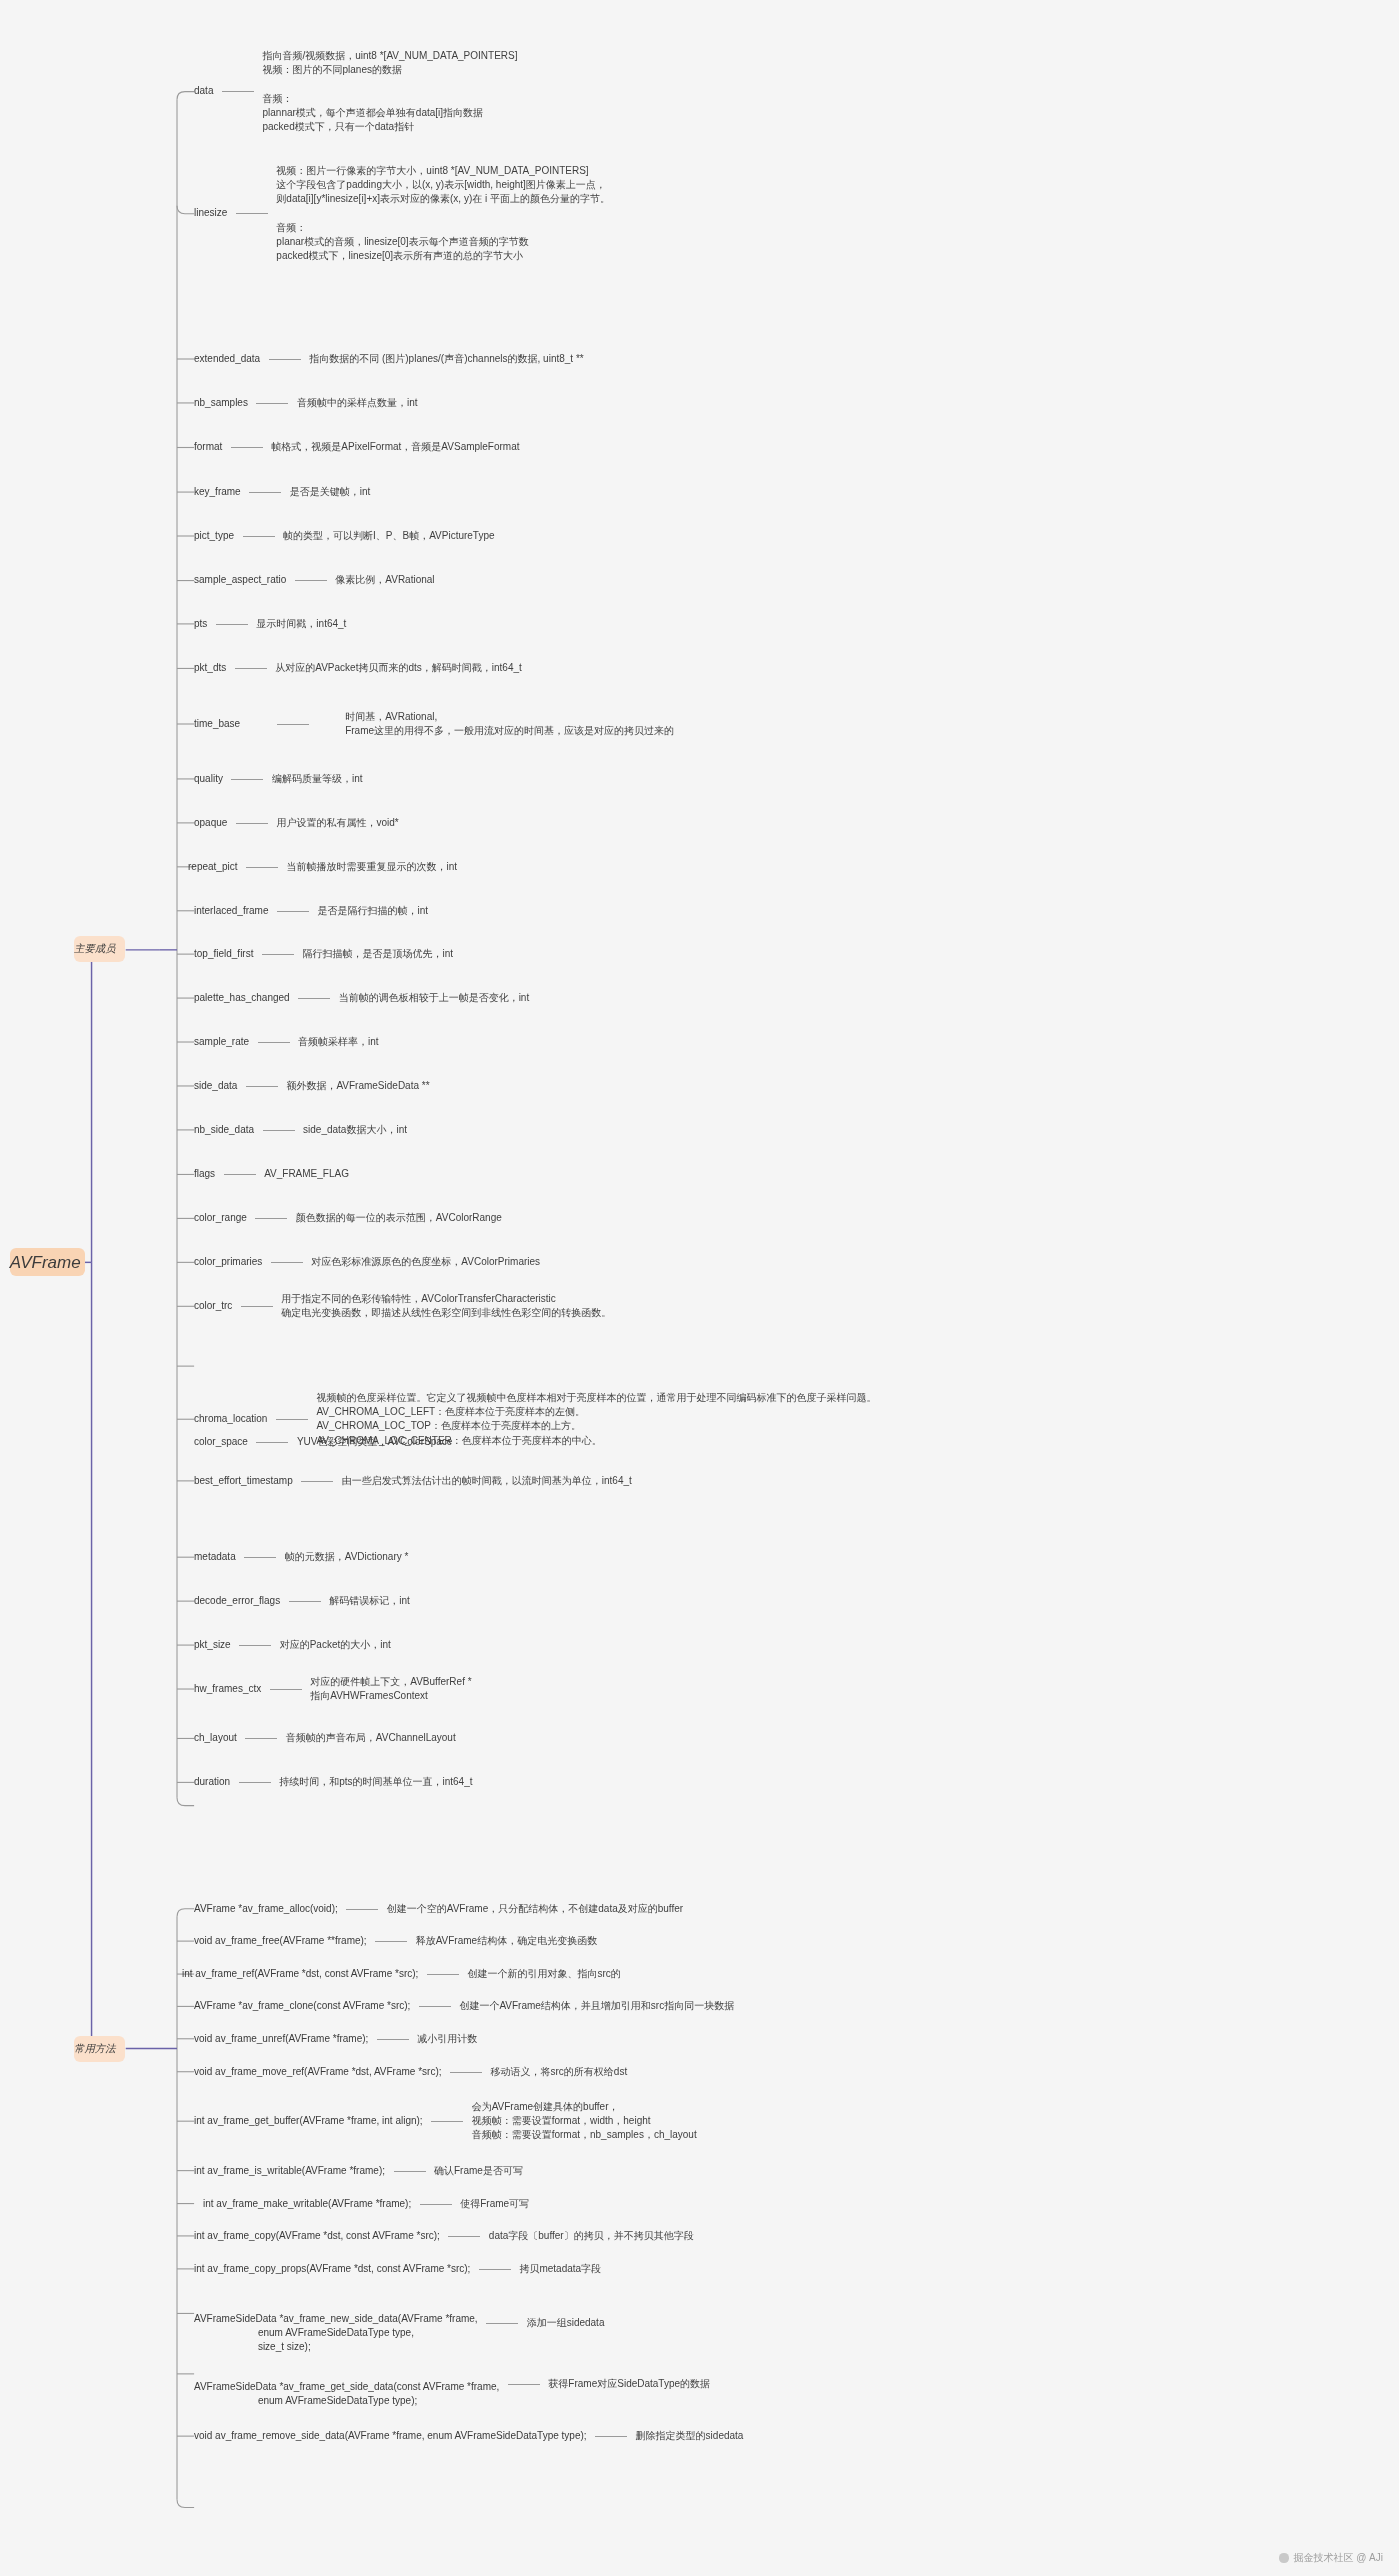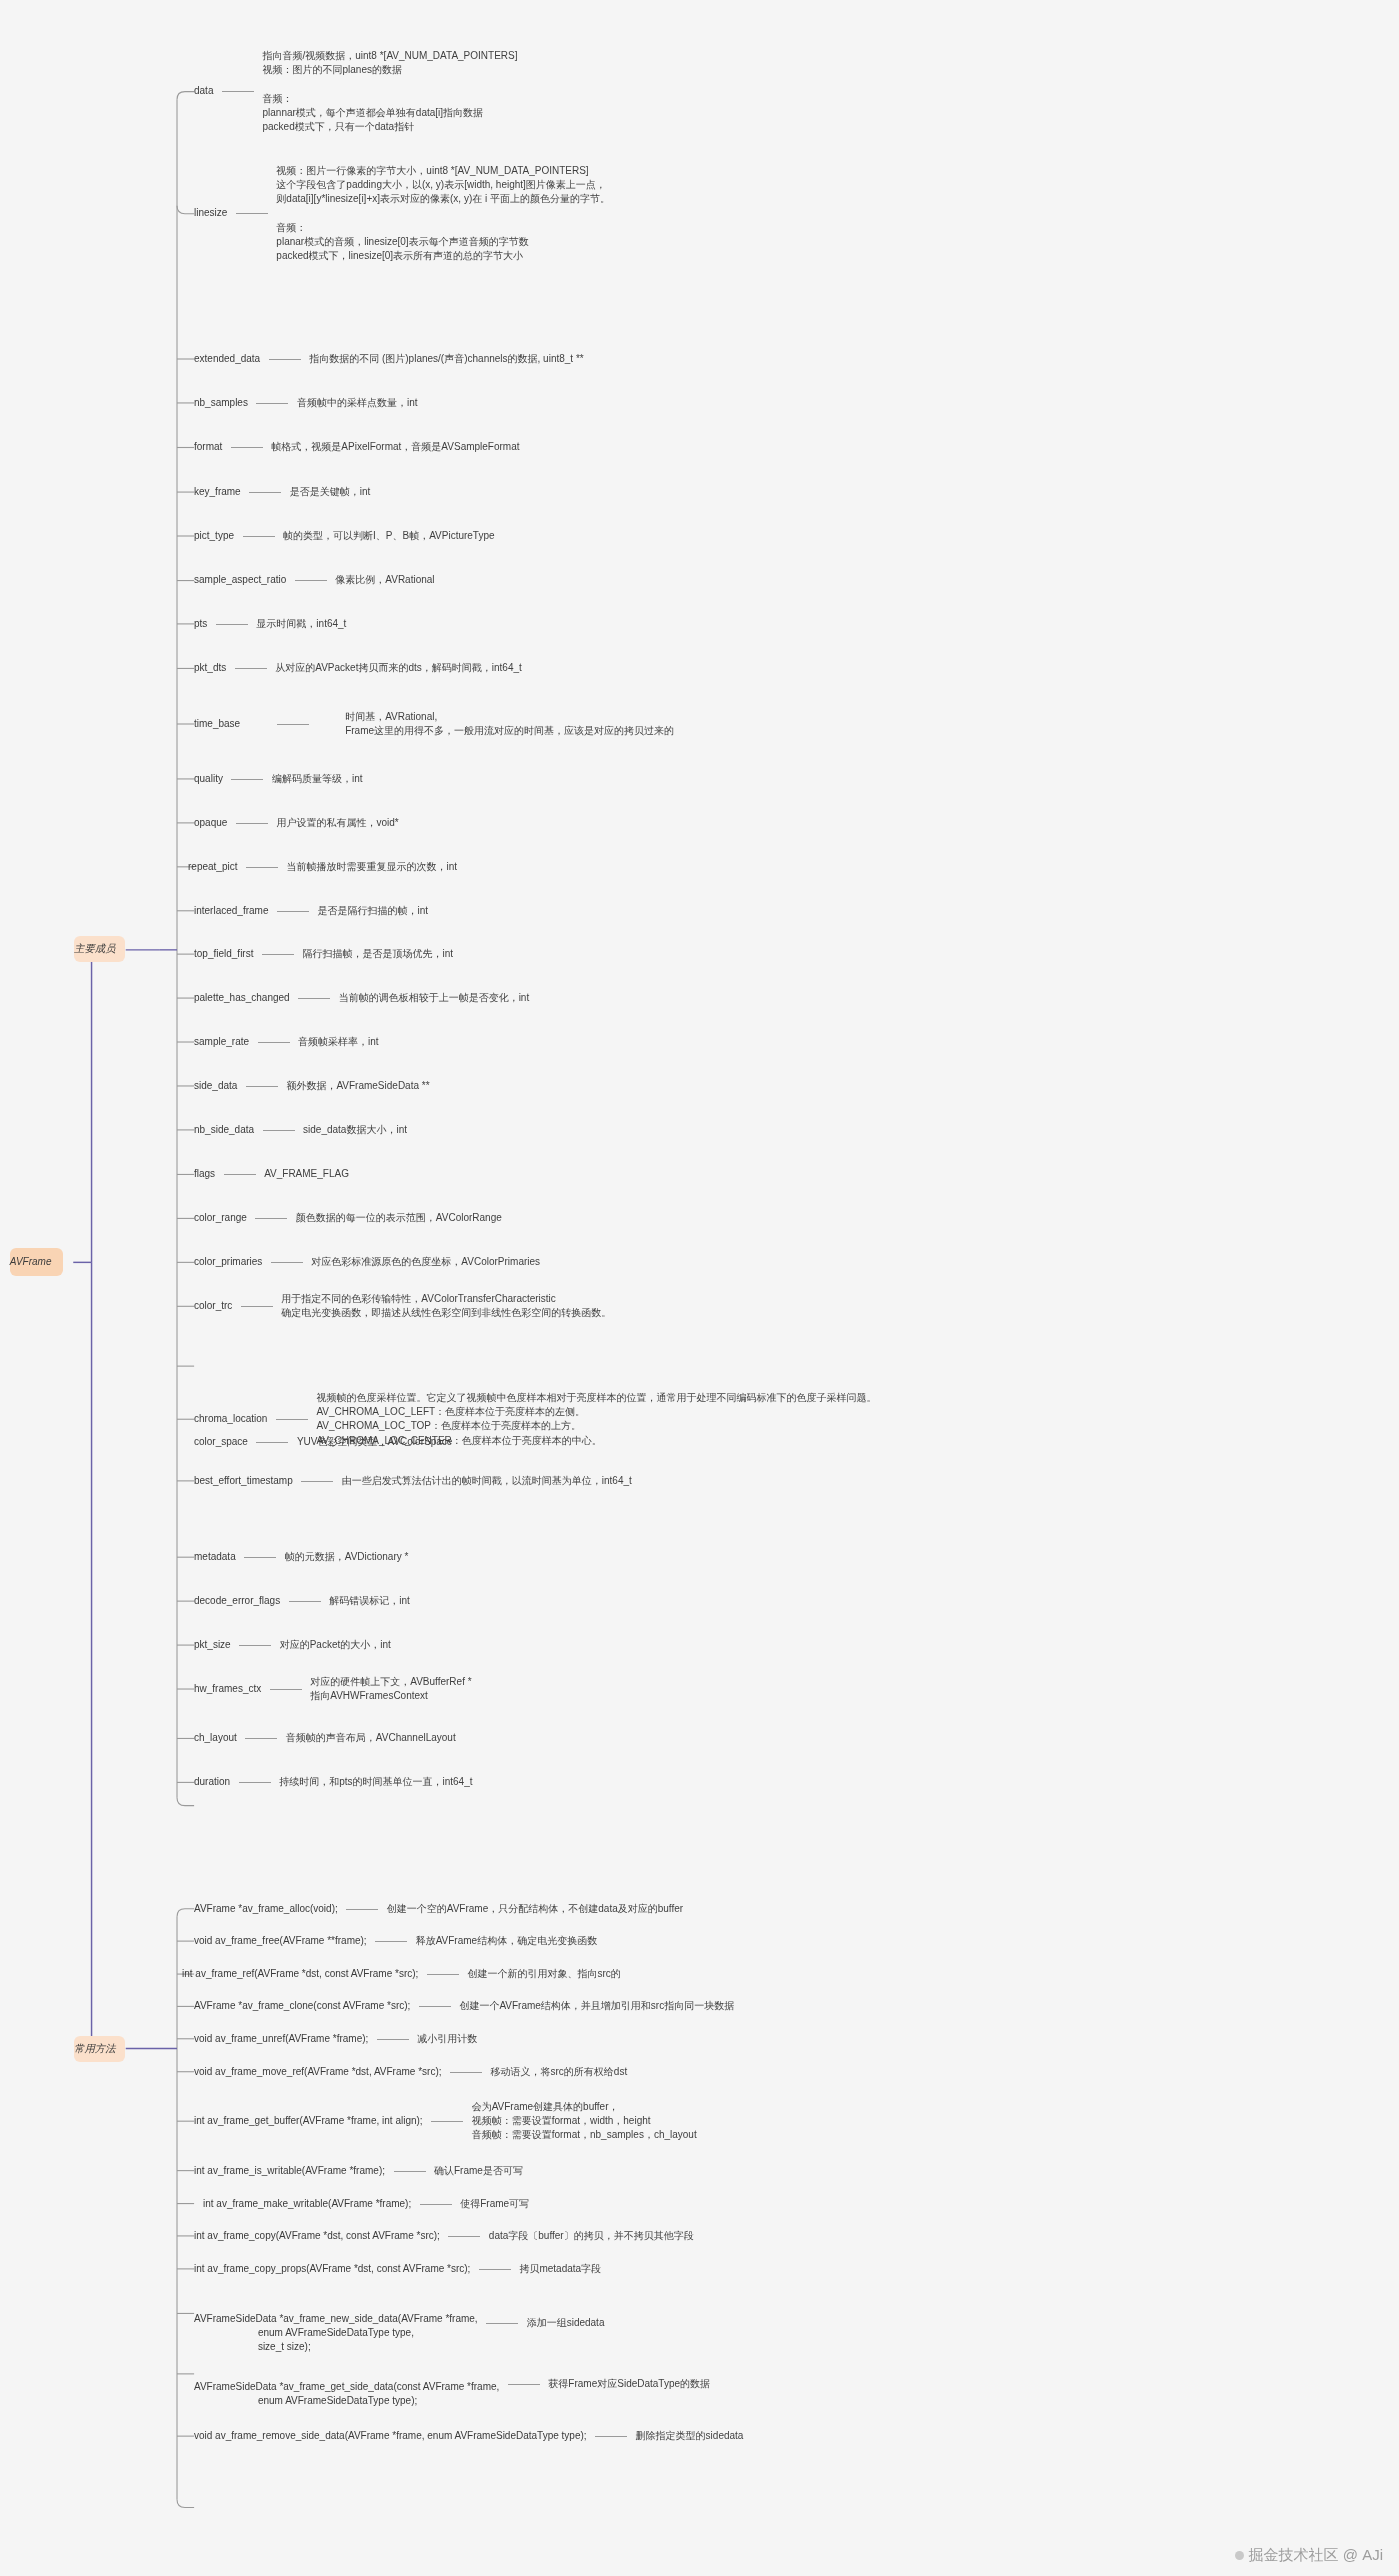--- a/index.html
+++ b/index.html
@@ -39,23 +39,23 @@
     align-items: center;
     justify-content: flex-start;
     box-sizing: border-box;
     white-space: nowrap;
     line-height: 1;
     font-style: italic;
   }
   .chip-root {
     left: 9.8px;
     top: 1248px;
-    width: 53px;
+    width: 75px;
     height: 28px;
-    font-size: 10px;
+    font-size: 17px;
   }
   .chip-branch {
     left: 74px;
     width: 51px;
     height: 26px;
     font-size: 10.4px;
     background: #fbe0cb;
   }
   #chip-main-members { top: 936px; }
   #chip-common-methods { top: 2036px; }
@@ -91,21 +91,21 @@
     color: #3f3f3f;
     white-space: pre;
     line-height: 1.42;
   }
 
   
   #watermark {
     position: absolute;
     right: 16px;
     bottom: 11px;
-    font-size: 15px;
+    font-size: 10px;
     color: #9d9d9d;
     display: flex;
     align-items: center;
     gap: 4.9px;
     white-space: nowrap;
   }
   #watermark .wm-logo {
     display: inline-block;
     width: 9.2px;
     height: 9.2px;

